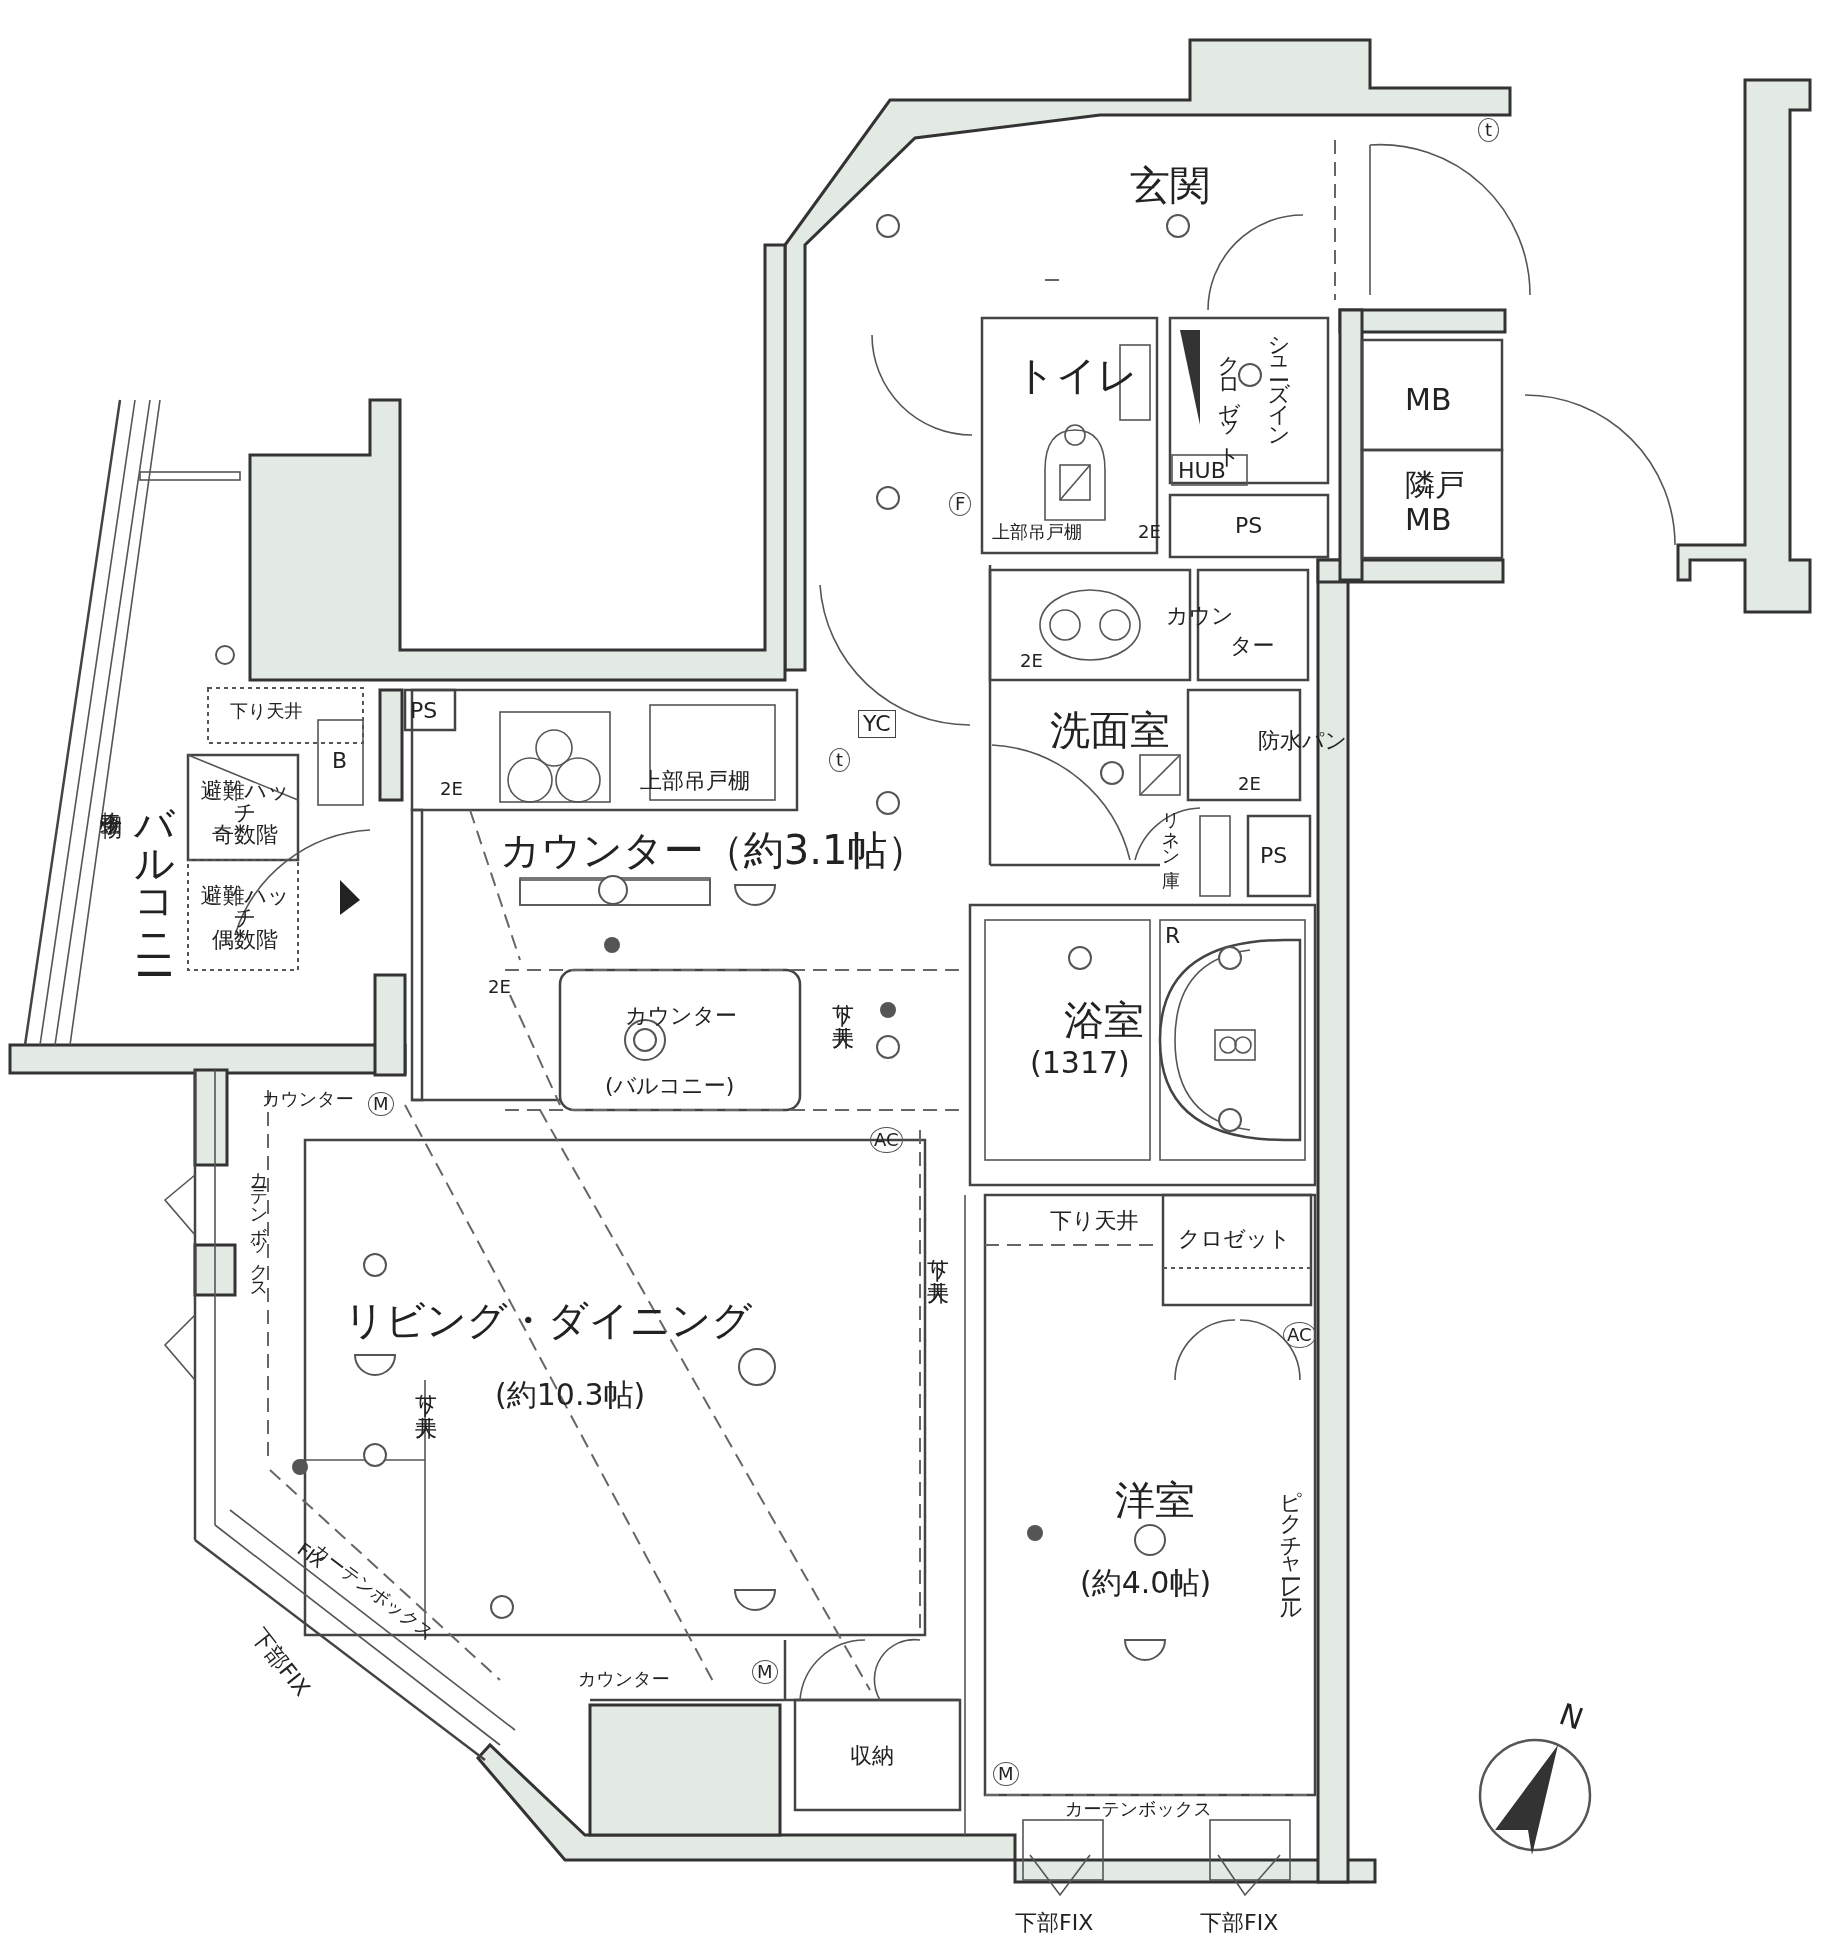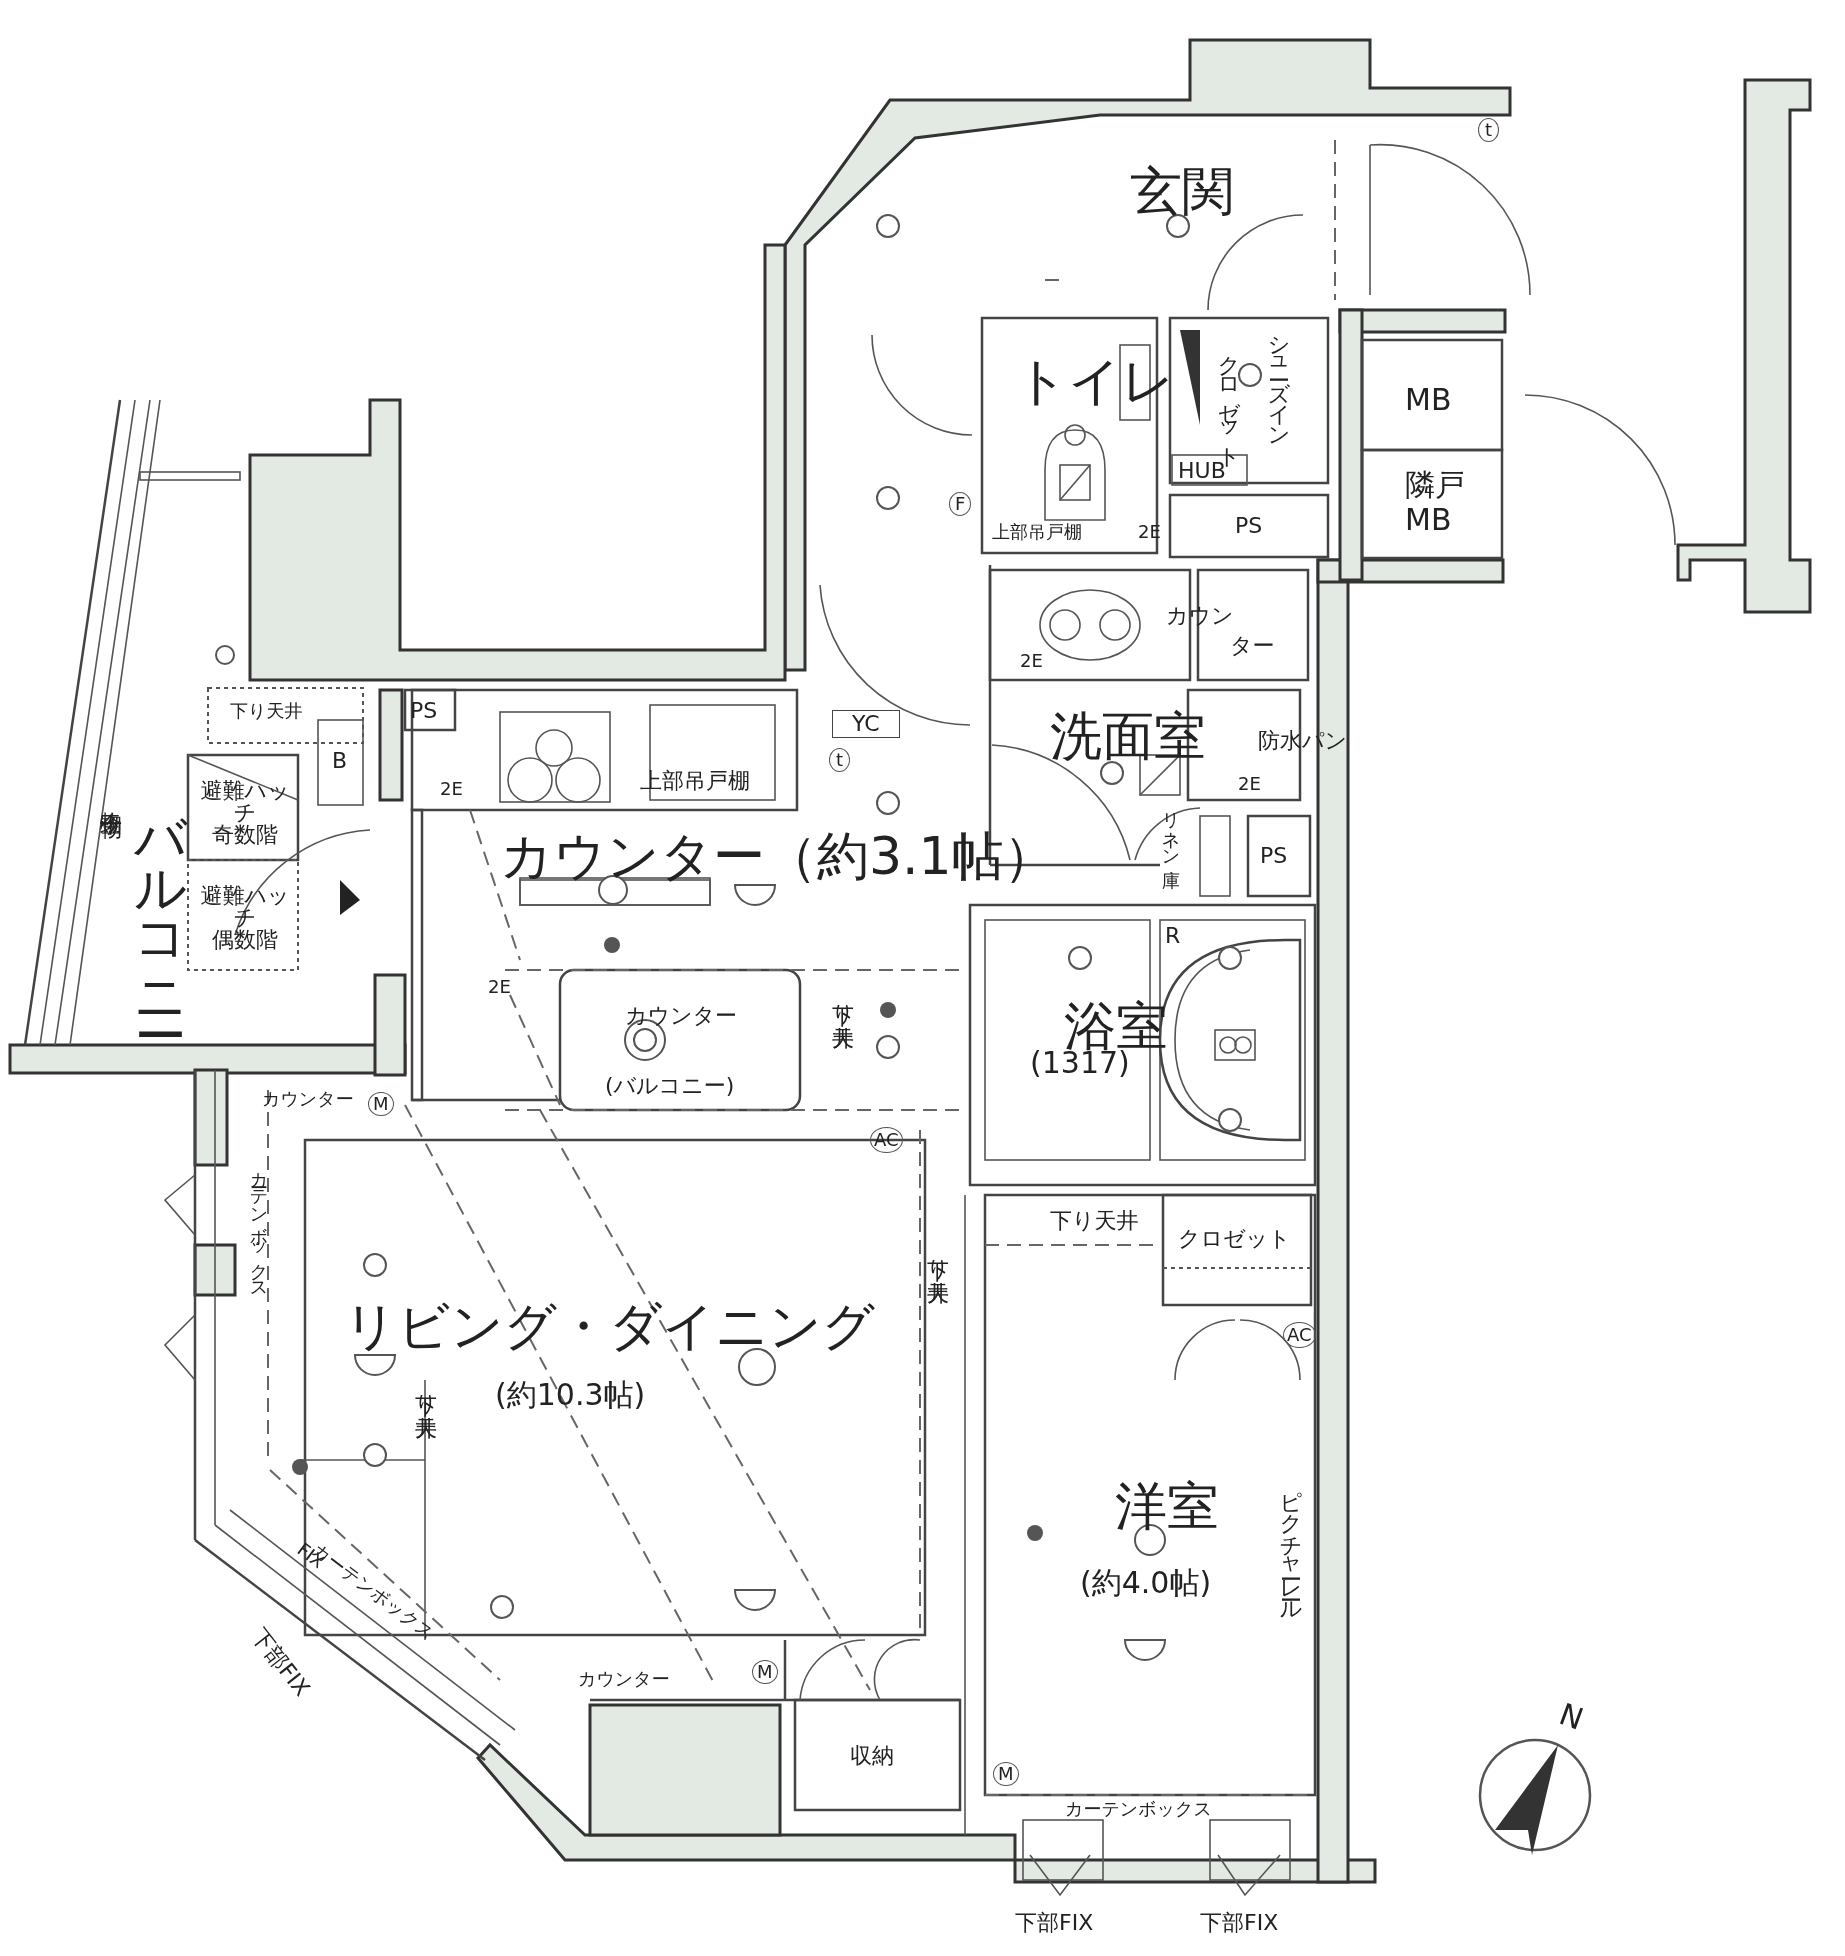--- a/index.html
+++ b/index.html
@@ -7,21 +7,21 @@
            font-family:"DejaVu Sans","Liberation Sans",sans-serif; color:#222; }
     svg.plan { position:absolute; left:0; top:0; }
     .wall { fill:#e3e9e3; stroke:#333; stroke-width:3; }
     .ln { fill:none; stroke:#444; stroke-width:2.5; }
     .thin { fill:none; stroke:#555; stroke-width:1.6; }
     .dash { fill:none; stroke:#666; stroke-width:2; stroke-dasharray:14 8; }
     .dot { fill:none; stroke:#555; stroke-width:2; stroke-dasharray:4 4; }
     .lamp { fill:#fff; stroke:#555; stroke-width:2; }
     .lampd { fill:#555; }
     .lbl { position:absolute; white-space:nowrap; color:#222; line-height:1; }
-    .lg { font-size:52px;text-align:right; }
+    .lg { font-size:40px;text-align:right; }
     .md { font-size:30px; }
     .sm { font-size:22px; }
     .xs { font-size:18px; }
     .vt { writing-mode:vertical-rl; text-orientation:upright; letter-spacing:-2px; }
   </style>
 </head>
 <body>
 
 <svg class="plan" width="1845" height="1956" viewBox="0 0 1845 1956">
 
@@ -229,21 +229,21 @@
 <div class="lbl sm" style="left:1258px;top:730px">防水パン</div>
 <div class="lbl xs vt" style="left:1162px;top:800px">リネン庫</div>
 <div class="lbl sm" style="left:1260px;top:845px">PS</div>
 <div class="lbl lg" style="left:1064px;top:1000px">浴室</div>
 <div class="lbl md" style="left:1030px;top:1048px">(1317)</div>
 <div class="lbl sm" style="left:1165px;top:925px">R</div>
 <div class="lbl lg" style="left:500px;top:830px">カウンター（約3.1帖）</div>
 <div class="lbl sm" style="left:410px;top:700px">PS</div>
 <div class="lbl sm" style="left:640px;top:770px">上部吊戸棚</div>
 <div class="lbl xs" style="left:992px;top:523px">上部吊戸棚</div>
-<div class="lbl sm" style="left:832px;top:710px;border:1.5px solid #444;padding:2px 19px">YC</div>
+<div class="lbl sm" style="left:858px;top:710px;border:1.5px solid #444;padding:2px 4px">YC</div>
 <div class="lbl sm" style="left:625px;top:1005px">カウンター</div>
 <div class="lbl sm" style="left:605px;top:1075px">(バルコニー)</div>
 <div class="lbl sm vt" style="left:832px;top:990px">下り天井</div>
 <div class="lbl lg vt" style="left:135px;top:780px">バルコニー</div>
 <div class="lbl sm vt" style="left:100px;top:800px">物干金物</div>
 <div class="lbl xs" style="left:230px;top:702px">下り天井</div>
 <div class="lbl sm" style="left:332px;top:750px">B</div>
 <div class="lbl sm" style="left:190px;top:780px;white-space:pre-line;text-align:center;width:110px">避難ハッチ
 奇数階</div>
 <div class="lbl sm" style="left:190px;top:885px;white-space:pre-line;text-align:center;width:110px">避難ハッチ

